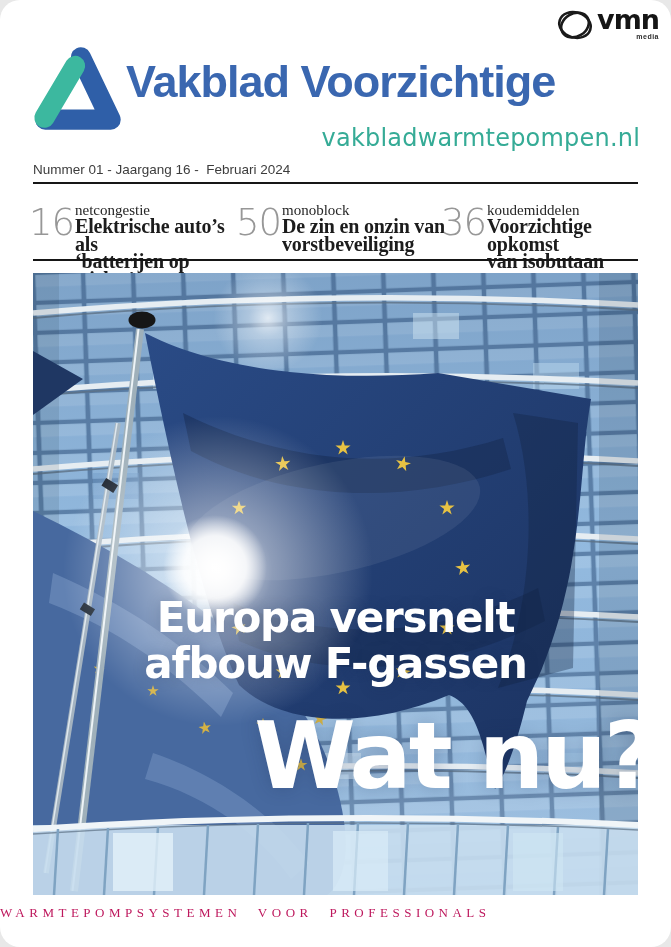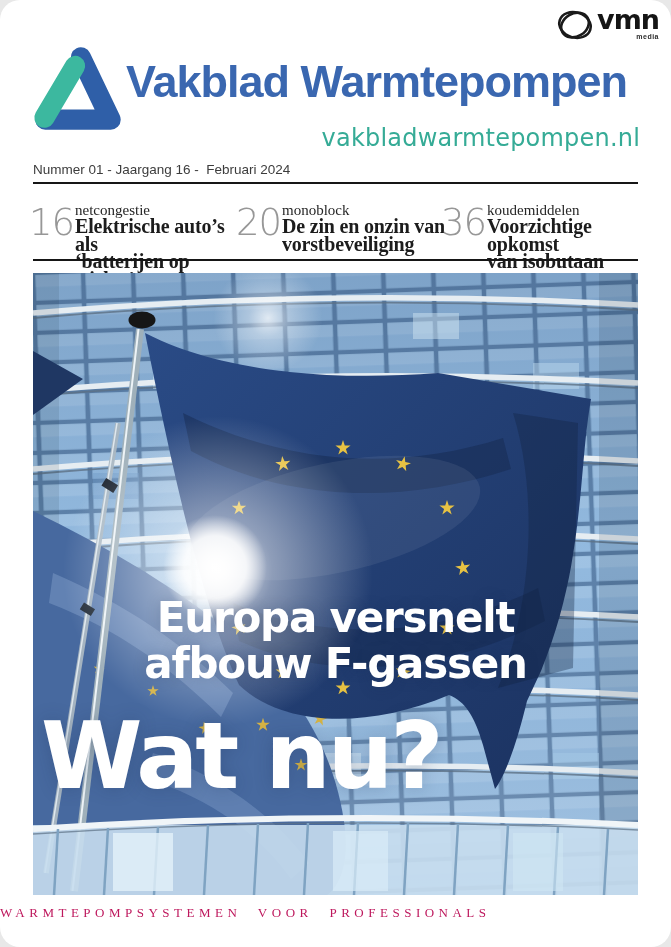--- a/index.html
+++ b/index.html
@@ -37,21 +37,21 @@
   .teaser-title{font-size:20px;line-height:17.5px;font-weight:bold;color:#1c1c1c;
                 letter-spacing:-.2px;white-space:pre-line;}
 
   
   .photo{position:absolute;left:33px;top:273px;width:605px;height:622px;overflow:hidden;}
   .photo svg{position:absolute;left:0;top:0;}
   .headline{position:absolute;left:0;top:322px;width:100%;text-align:center;
             font-family:"DejaVu Sans",sans-serif;font-weight:bold;color:#ffffff;
             font-size:42px;line-height:46px;letter-spacing:-1.2px;
             text-shadow:0 0 14px rgba(25,45,85,.25);}
-  .big-question{position:absolute;left:8px;top:438px;width:100%;text-align:left;
+  .big-question{position:absolute;left:16px;top:438px;width:100%;text-align:right;
             font-family:"DejaVu Sans",sans-serif;font-weight:bold;color:#ffffff;
             font-size:92px;line-height:92px;letter-spacing:-3px;
             text-shadow:0 0 18px rgba(25,45,85,.25);}
 
   
   .tagline{position:absolute;left:0;top:905px;width:100%;text-align:left;
            font-family:"Liberation Serif",serif;font-size:13px;color:#be185d;
            letter-spacing:4.5px;word-spacing:9px;}
 </style>
 </head>
@@ -69,36 +69,36 @@
     <div class="vmn-text">
       <span class="vmn-name">vmn</span>
       <span class="vmn-sub">media</span>
     </div>
   </div>
 
   <svg class="brandmark" width="96" height="92" viewBox="0 0 100 92">
     <path d="M16,79 L84,79 L53,14" fill="none" stroke="#2f5fa8" stroke-width="21" stroke-linejoin="round" stroke-linecap="round"></path>
     <path d="M15,77 L47,23" fill="none" stroke="#3cb89f" stroke-width="21" stroke-linecap="round"></path>
   </svg>
-  <h1 class="mag-title">Vakblad Warmtepompen</h1>
+  <h1 class="mag-title">Vakblad Voorzichtige</h1>
   <div class="website">vakbladwarmtepompen.nl</div>
   <div class="issue-line">Nummer 01 - Jaargang 16 -  Februari 2024</div>
 
   <div class="rule rule-1"></div>
 
   <div class="teaser teaser-1">
     <div class="teaser-num">16</div>
     <div class="teaser-txt">
       <div class="teaser-kicker">netcongestie</div>
       <div class="teaser-title">Elektrische auto’s als
 ‘batterijen op wielen’</div>
     </div>
   </div>
   <div class="teaser teaser-2">
-    <div class="teaser-num">20</div>
+    <div class="teaser-num">50</div>
     <div class="teaser-txt">
       <div class="teaser-kicker">monoblock</div>
       <div class="teaser-title">De zin en onzin van
 vorstbeveiliging</div>
     </div>
   </div>
   <div class="teaser teaser-3">
     <div class="teaser-num">36</div>
     <div class="teaser-txt">
       <div class="teaser-kicker">koudemiddelen</div>

